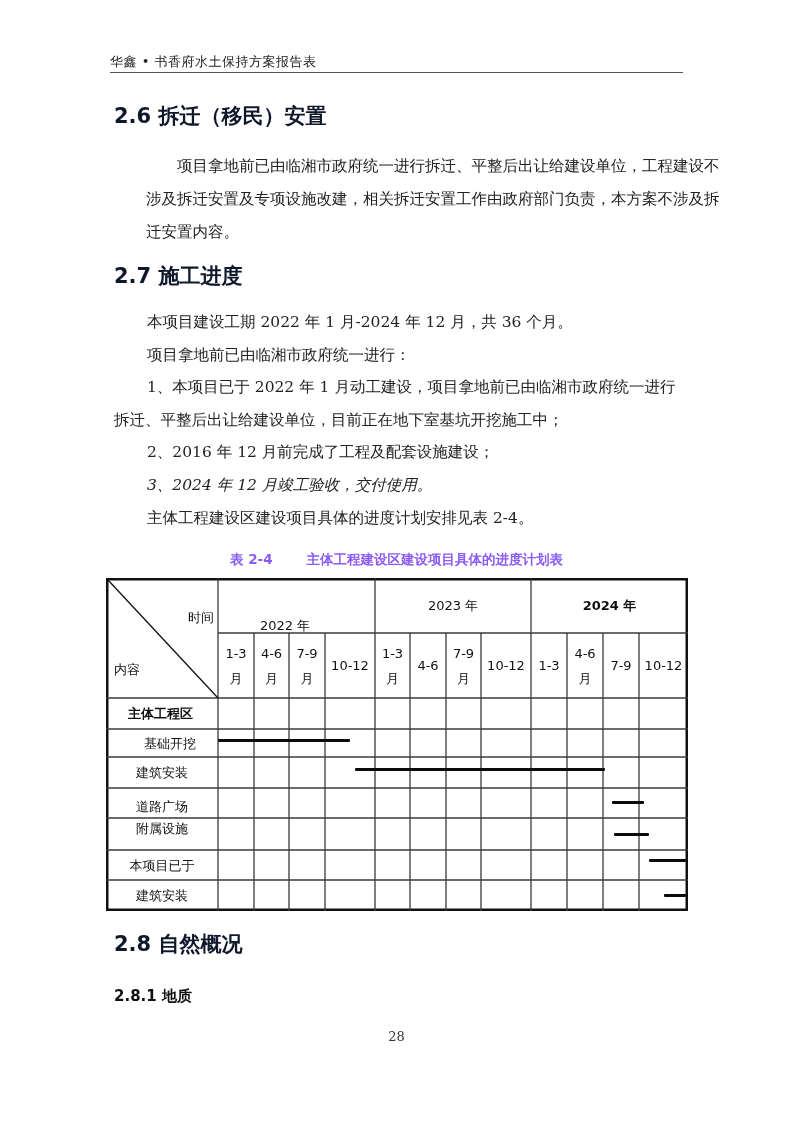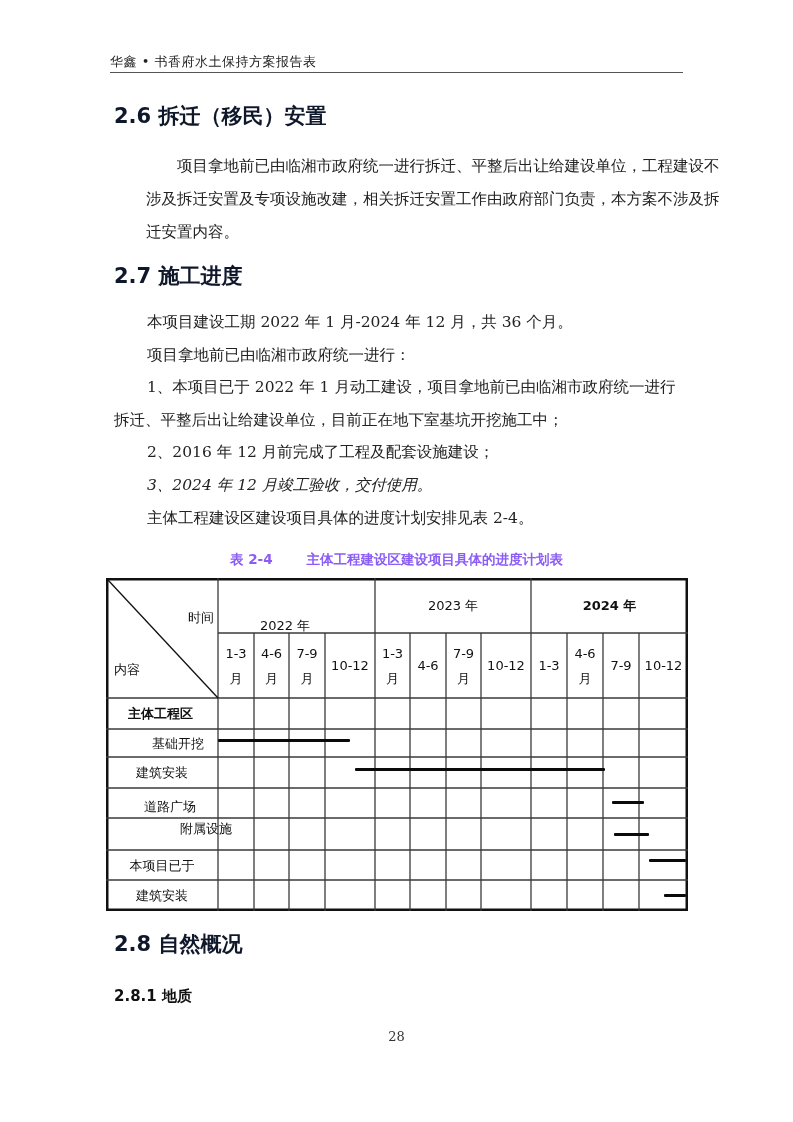--- a/index.html
+++ b/index.html
@@ -114,27 +114,27 @@
         <span style="display: block;">4-6</span>
         <span style="display: block; margin-top: 12px;">月</span>
       </div>
       <div class="cell-text" style="left: 497px; top: 55px; width: 36px; height: 65px; display: flex; flex-direction: column; justify-content: center; align-items: center;">
         <span style="display: block;">7-9</span>
       </div>
       <div class="cell-text" style="left: 533px; top: 55px; width: 49px; height: 65px; display: flex; flex-direction: column; justify-content: center; align-items: center;">
         <span style="display: block;">10-12</span>
       </div>
       <div class="cell-text" style="left: 0px; top: 120px; width: 109px; height: 31px; display: flex; flex-direction: column; justify-content: center; align-items: center; font-weight: bold;">主体工程区</div>
-      <div class="cell-text" style="left: 16px; top: 151px; width: 112px; height: 28px; display: flex; flex-direction: column; justify-content: center; align-items: center;">基础开挖</div>
+      <div class="cell-text" style="left: 8px; top: 151px; width: 112px; height: 28px; display: flex; flex-direction: column; justify-content: center; align-items: center;">基础开挖</div>
       <div class="bar" style="left: 112px; width: 132px; top: 161px;"></div>
       <div class="cell-text" style="left: 0px; top: 179px; width: 112px; height: 31px; display: flex; flex-direction: column; justify-content: center; align-items: center;">建筑安装</div>
       <div class="bar" style="left: 249px; width: 249.8px; top: 190px;"></div>
-      <div class="cell-text" style="left: 0px; top: 210px; width: 112px; height: 37px; display: flex; flex-direction: column; justify-content: center; align-items: center; padding-left: 8px;">道路广场</div>
+      <div class="cell-text" style="left: 0px; top: 210px; width: 112px; height: 37px; display: flex; flex-direction: column; justify-content: center; align-items: center;">道路广场</div>
       <div class="bar" style="left: 506px; width: 31.9px; top: 223px;"></div>
-      <div class="cell-text" style="left: 0px; top: 240px; width: 112px; height: 20px; display: flex; flex-direction: column; justify-content: center; align-items: center; margin-left: 44px;">附属设施</div>
+      <div class="cell-text" style="left: 0px; top: 240px; width: 112px; height: 20px; display: flex; flex-direction: column; justify-content: center; align-items: center;">附属设施</div>
       <div class="bar" style="left: 507.8px; width: 35px; top: 255px;"></div>
       <div class="cell-text" style="left: 0px; top: 272px; width: 112px; height: 30px; display: flex; flex-direction: column; justify-content: center; align-items: center;">本项目已于</div>
       <div class="bar" style="left: 542.8px; width: 37.2px; top: 281px;"></div>
       <div class="cell-text" style="left: 0px; top: 302px; width: 112px; height: 31px; display: flex; flex-direction: column; justify-content: center; align-items: center;">建筑安装</div>
       <div class="bar" style="left: 557.5px; width: 22.5px; top: 316px;"></div>
     </div>
 </div>
 
 <div class="abs h2" style="top:930px;">2.8  自然概况</div>
 <div class="abs h3" style="top:987px;">2.8.1 地质</div>

